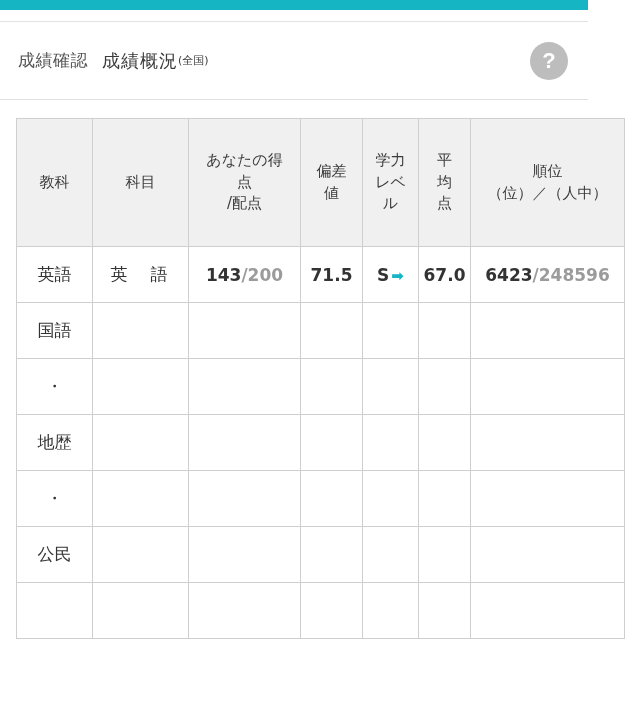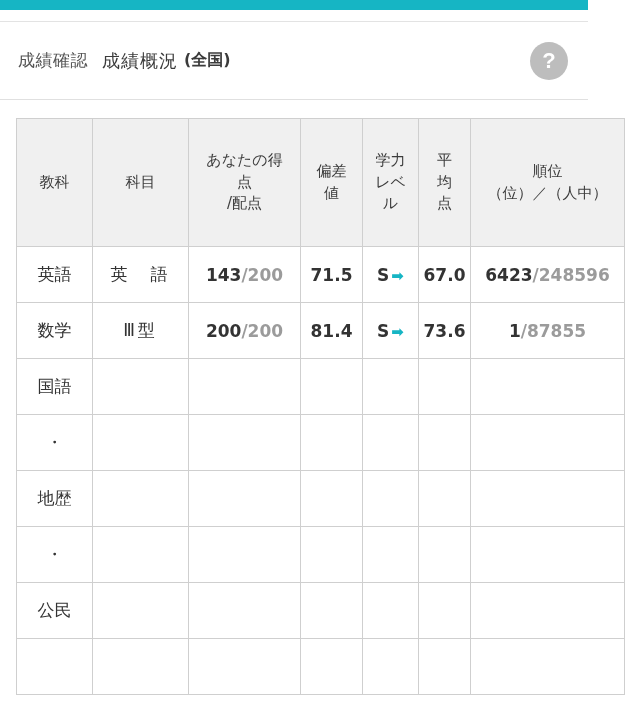--- a/index.html
+++ b/index.html
@@ -44,24 +44,23 @@
     color: #555;
     letter-spacing: 0.5px;
     margin-right: 14px;
   }
   .page-title {
     font-size: 18px;
     color: #3b3b3b;
     letter-spacing: 1px;
   }
   .page-title-sub {
-    font-size: 16px;
+    font-size: 11px;
     color: #3b3b3b;
-    font-weight: bold;
-    margin-left: 6px;
+    font-weight: normal;
   }
   .help-btn {
     position: absolute;
     right: 20px;
     top: 50%;
     transform: translateY(-50%);
     width: 38px; height: 38px;
     border-radius: 50%;
     background: #bdbdbd;
     color: #ffffff;
@@ -218,29 +217,20 @@
           <tr>
             <td class="kyoka"><span>英語</span></td>
             <td class="kamoku"><span>英　語</span></td>
             <td class="score"><span>143</span><span class="denom">/200</span></td>
             <td class="hensa"><span>71.5</span></td>
             <td class="level"><span>S</span><span class="arrow">➡</span></td>
             <td class="avg"><span>67.0</span></td>
             <td class="rank"><span>6423</span><span class="total">/248596</span></td>
           </tr>
           <tr>
-            <td class="kyoka"><span>数学</span></td>
-            <td class="kamoku"><span>Ⅲ型</span></td>
-            <td class="score"><span>200</span><span class="denom">/200</span></td>
-            <td class="hensa"><span>81.4</span></td>
-            <td class="level"><span>S</span><span class="arrow">➡</span></td>
-            <td class="avg"><span>73.6</span></td>
-            <td class="rank"><span>1</span><span class="total">/87855</span></td>
-          </tr>
-          <tr>
             <td class="kyoka"><span>国語</span></td>
             <td class="kamoku"><span></span></td>
             <td class="score"><span></span><span class="denom"></span></td>
             <td class="hensa"><span></span></td>
             <td class="level"></td>
             <td class="avg"><span></span></td>
             <td class="rank"><span></span><span class="total"></span></td>
           </tr>
           <tr>
             <td class="kyoka"><span>・</span></td>

